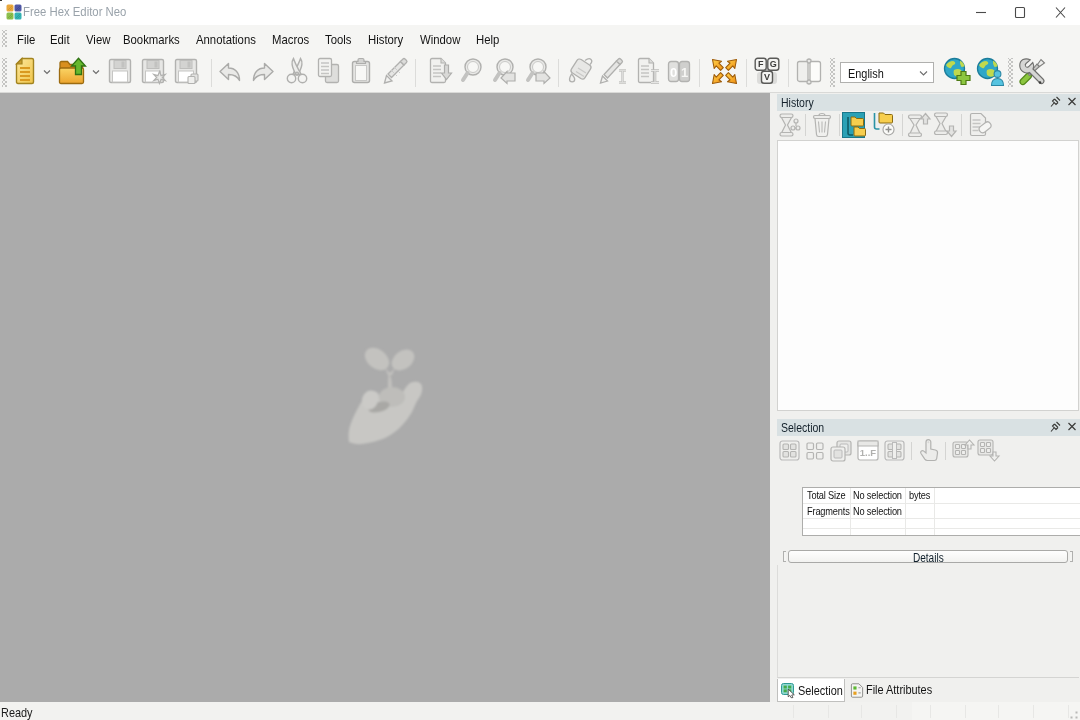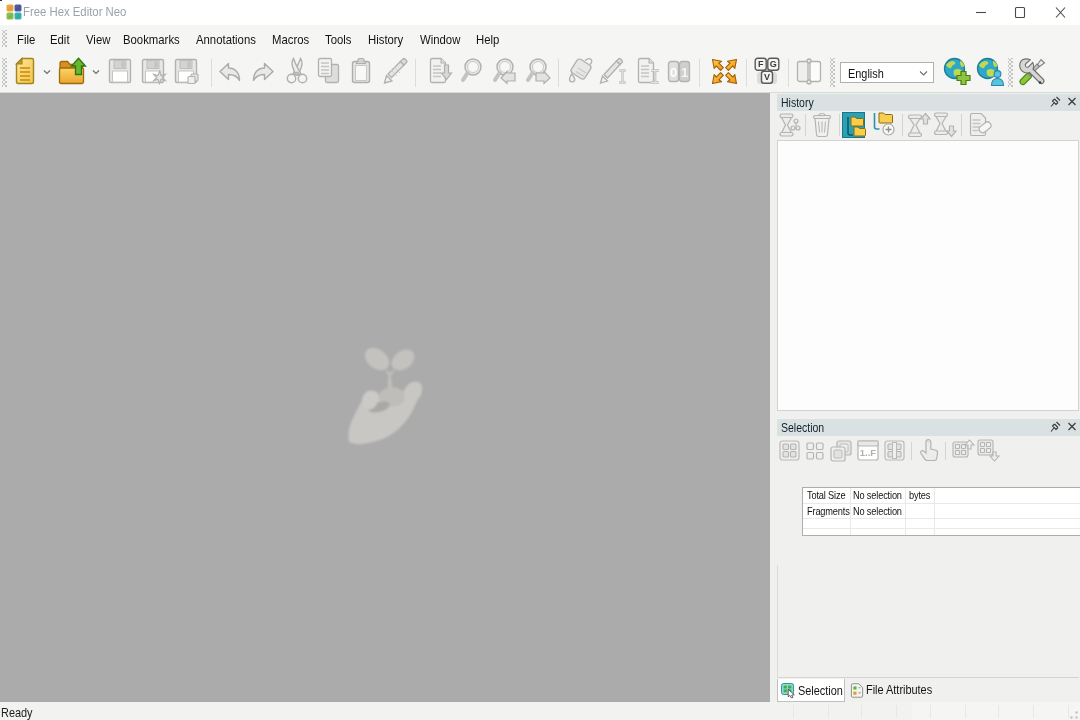--- a/index.html
+++ b/index.html
@@ -492,20 +492,25 @@
     <div class="tline-h" style="top:15px;"></div>
     <div class="tline-h" style="top:30px;"></div>
       <div class="tline-h" style="top:40px;"></div>
     <span class="abs t" style="left:4px;top:1px;">Total Size</span>
     <span class="abs t" style="left:50px;top:1px;">No selection</span>
     <span class="abs t" style="left:106px;top:1px;">bytes</span>
     <span class="abs t" style="left:4px;top:17px;">Fragments</span>
     <span class="abs t" style="left:50px;top:17px;">No selection</span>
   </div>
   
+  <div class="abs" style="left:7px;top:457px;width:290px;height:14px;">
+    <div class="abs" style="left:0;top:1px;width:3px;height:11px;border:1px solid #b0b0ae;border-right:none;background:#f4f4f2;"></div>
+    <div class="abs" style="left:287px;top:1px;width:3px;height:11px;border:1px solid #b0b0ae;border-left:none;background:#f4f4f2;"></div>
+    <div class="abs" id="details" style="left:5px;top:0;width:280px;height:13px;"><span class="t" style="display:inline-block;transform-origin:center;">Details</span></div>
+  </div>
   <div class="abs" style="left:1px;top:472px;width:302px;height:113px;border-left:1px solid #dcdcda;border-bottom:1px solid #d4d4d2;background:#f0f0ee;"></div>
 </div>
 <div class="abs" id="tabbar">
   <div id="tab-active">
     <svg style="position:absolute;left:3px;top:4px" width="15" height="15" viewBox="0 0 15 15">
       <rect x="0.5" y="0.5" width="12" height="11" rx="2" fill="#8ed7d2" stroke="#2e9a94" stroke-width="1"></rect>
       <rect x="2.6" y="2.6" width="3.2" height="2.9" fill="#44ab49"></rect>
         <rect x="7.1" y="2.6" width="3.2" height="2.9" fill="#44ab49"></rect>
       <rect x="2.6" y="6.4" width="3.2" height="2.9" fill="#44ab49"></rect>
         <rect x="7.1" y="6.4" width="3.2" height="2.9" fill="#44ab49"></rect>

